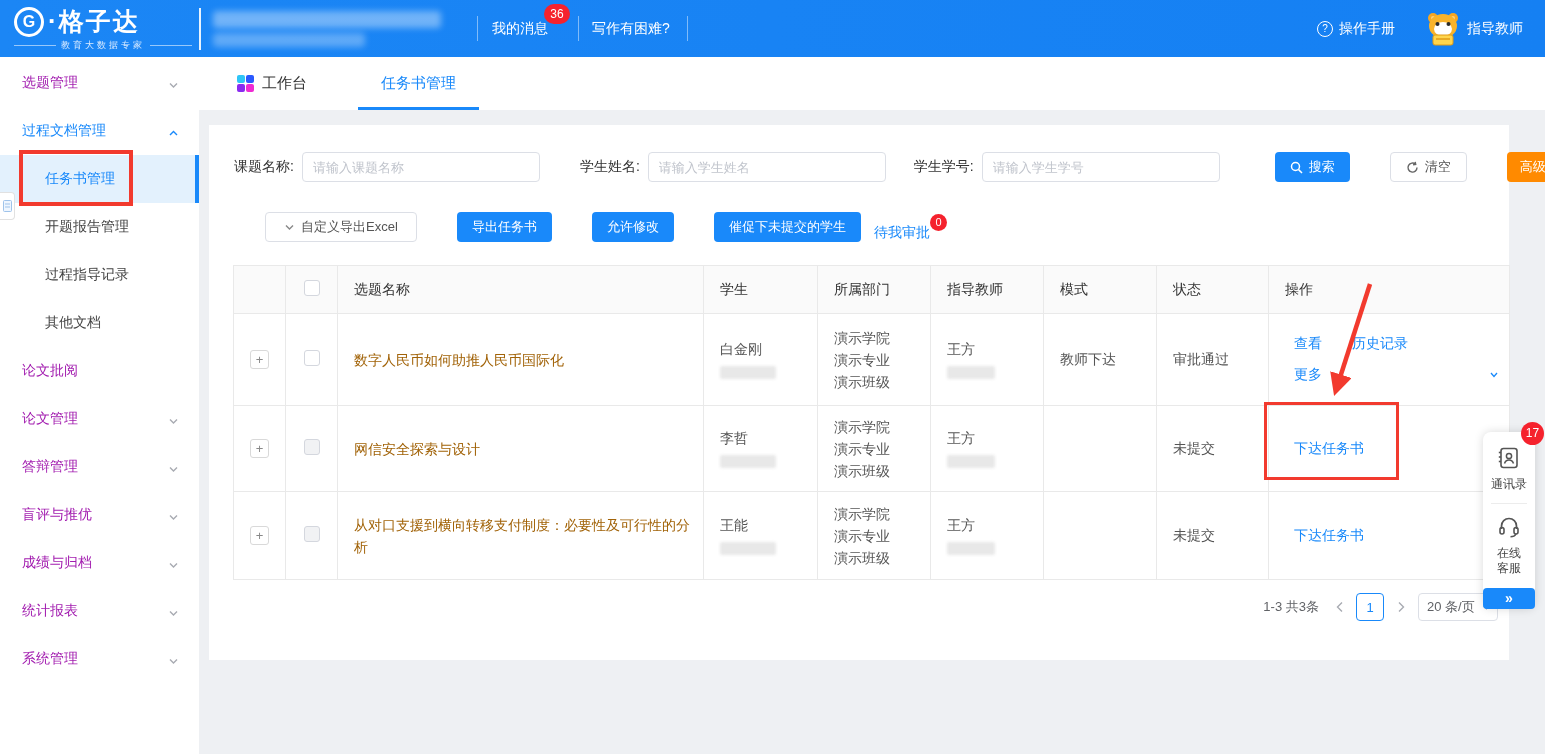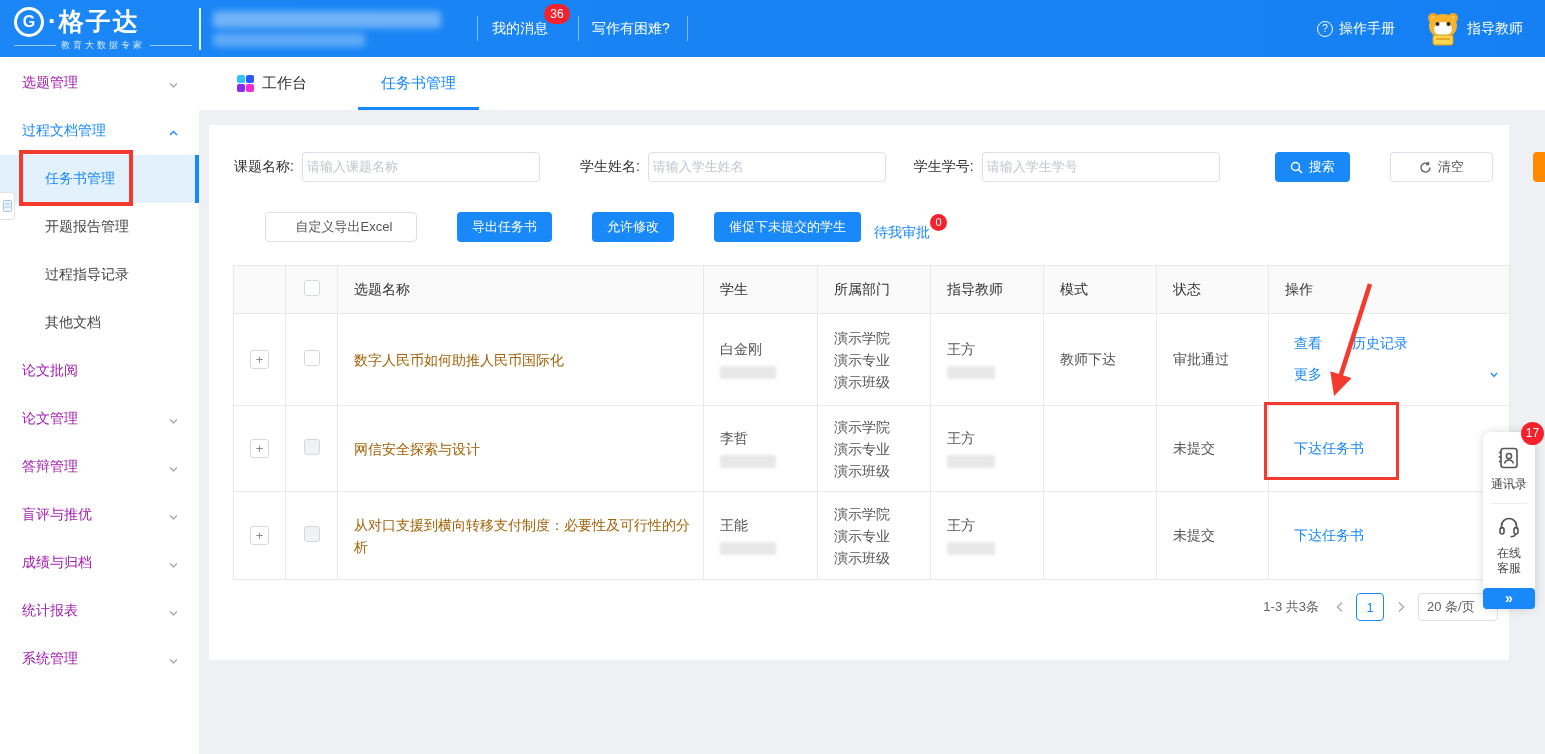--- a/index.html
+++ b/index.html
@@ -57,27 +57,27 @@
   .wb-icon { width:17px; height:17px; display:grid; grid-template-columns:8px 8px; grid-gap:1px; }
   .wb-icon i { width:8px; height:8px; border-radius:2px; }
   .tab-current { position:absolute; left:159px; top:0; height:53px; padding:0 23px;
     display:flex; align-items:center; font-size:15px; color:#1989fa; cursor:pointer; }
   .tab-current::after { content:""; position:absolute; left:0; bottom:0; width:100%; height:3px; background:#1989fa; }
   .panel { position:absolute; left:10px; top:68px; width:1300px; height:535px; background:#fff; }
   
   .filter-row { position:absolute; left:25px; top:27px; display:flex; align-items:center; }
   .f-label { font-size:14px; color:#333; margin-right:8px; white-space:nowrap; }
   .f-input { width:238px; height:30px; border:1px solid #dcdfe6; border-radius:4px;
-    padding:0 4px; font-size:13px; color:#0f766e; outline:none; font-family:Liberation Mono, monospace; }
+    padding:0 10px; font-size:13px; color:#0f766e; outline:none; font-family:Liberation Sans, sans-serif; }
   .f-input::placeholder { color:#c0c4cc; }
   .gap40 { width:40px; } .gap28 { width:28px; } .gap24 { width:24px; } .gap9 { width:9px; }
   .btn { height:30px; border:none; border-radius:4px; font-size:13px; cursor:pointer;
     display:inline-flex; align-items:center; justify-content:center; gap:6px; font-family:inherit; white-space:nowrap;margin-left:31px; }
   .btn-blue { background:#1989fa; color:#fff; padding:0 15px; }
-  .btn-plain { background:#fff; color:#555; border:1px solid #dcdfe6; padding:0 28px; }
+  .btn-plain { background:#fff; color:#555; border:1px solid #dcdfe6; padding:0 15px; }
   .btn-orange { background:#ff8a00; color:#fff; padding:0 13px; }
   
   .action-row { position:absolute; left:25px; top:87px; display:flex; align-items:flex-end; gap:9px; }
   .pending-link { position:relative; margin-left:4px; font-size:14px; color:#1989fa; cursor:pointer; }
   .pending-badge { position:absolute; right:-17px; top:-10px; min-width:17px; height:17px; padding:0 4px;
     background:#f5222d; color:#fff; border-radius:9px; font-size:11px; line-height:17px; text-align:center; }
   
   .data-table { position:absolute; left:24px; top:140px; width:1276px; border-collapse:collapse; table-layout:fixed; }
   .data-table th,.data-table td { border:1px solid #e9e9e9; font-weight:400; }
   .data-table th { height:48px; background:#fafafa; font-size:14px; color:#333; text-align:left; padding:0 10px 0 16px; }

